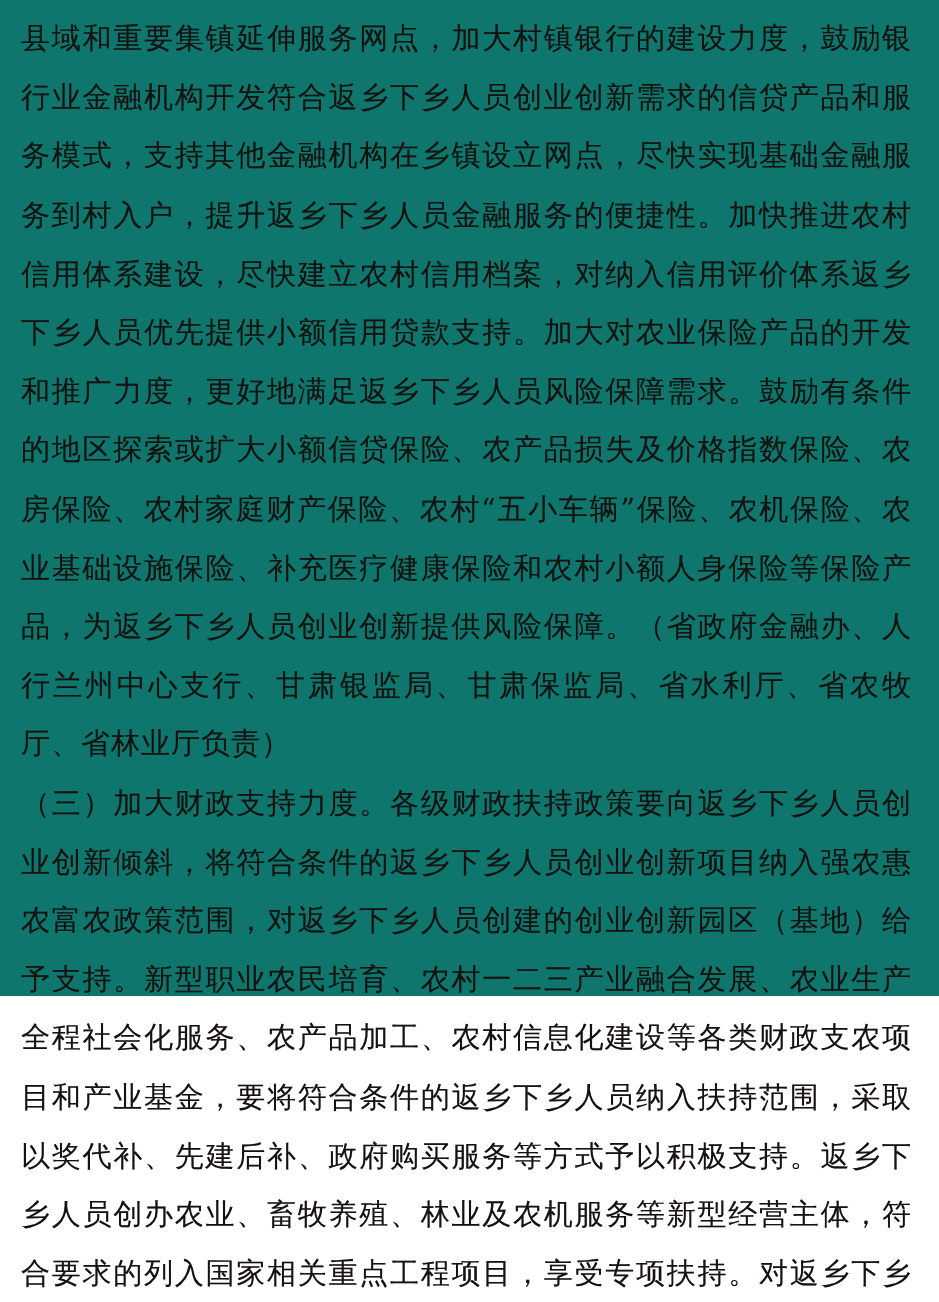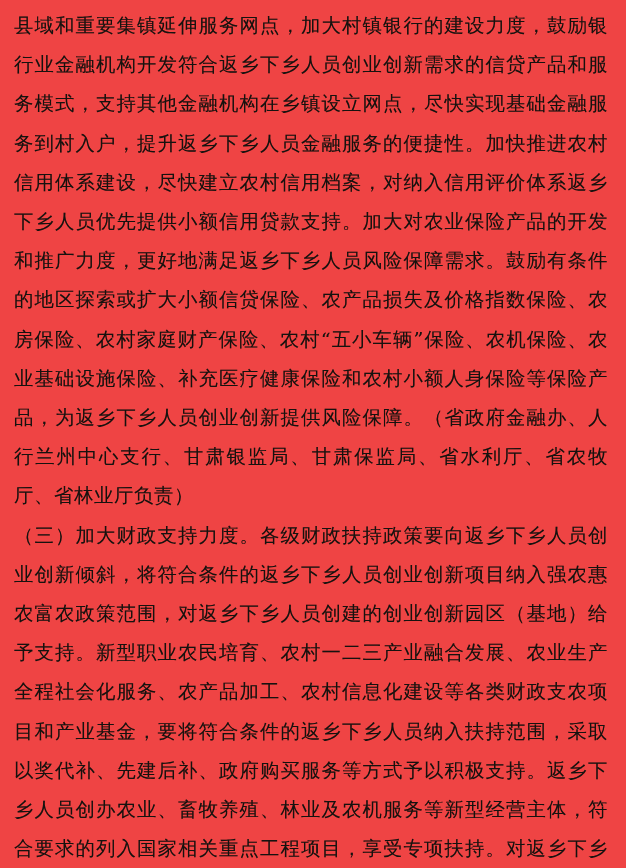--- a/index.html
+++ b/index.html
@@ -9,22 +9,22 @@
   }
   body {
     width: 626px;
     height: 868px;
     overflow: hidden;
     font-family: "DejaVu Serif", serif;
   }
   .page {
     position: relative;
     width: 626px;
-    height: 868px;
-    background: #ef4444;
+    height: 664px;
+    background: #0f766e;
     box-sizing: border-box;
     padding: 6px 18px 0 14px;
   }
   .doc-body {
     font-family: "DejaVu Serif", serif;
     font-size: 19.4px;
     color: #15120f;
     line-height: 39.2px;
     letter-spacing: 0.6px;
     text-align: justify;

